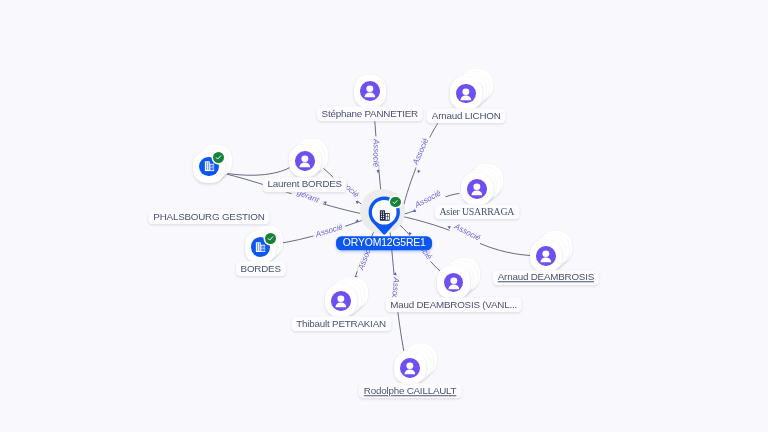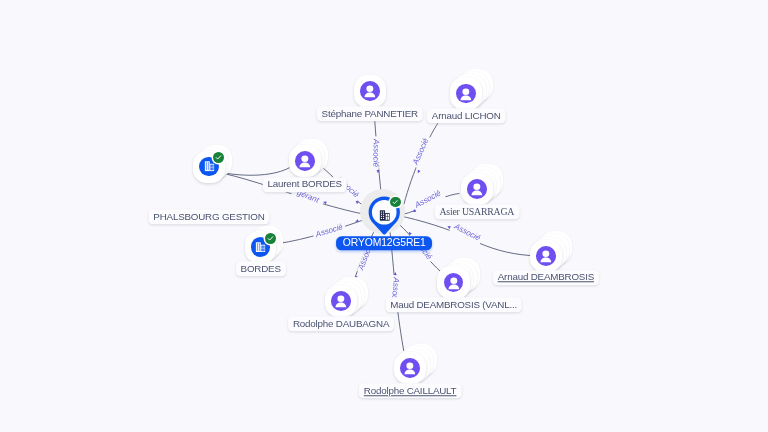--- a/index.html
+++ b/index.html
@@ -238,21 +238,21 @@
         <div class="stackcard" style="left:-5.849999999999998px;top:-24.48px;width:32.4px;height:32.4px;"></div>
         <div class="stackcard" style="left:-9.299999999999999px;top:-21.72px;width:32.4px;height:32.4px;"></div>
         <div class="stackcard" style="left:-12.75px;top:-18.96px;width:32.4px;height:32.4px;"></div>
         <div class="maincard" style="left:-16.2px;top:-16.2px;width:32.4px;height:32.4px;"></div>
         <div class="disc" style="left:-9.85px;top:-9.85px;width:19.7px;height:19.7px;background:#6f4ff0;">
           <svg width="19.7" height="19.7" viewBox="0 0 24 24">
             <ellipse cx="12" cy="9.4" rx="4.2" ry="4.0" fill="#fff"></ellipse>
             <path d="M5.5 19.9c0-3.55 2.9-5.9 6.5-5.9s6.5 2.35 6.5 5.9z" fill="#fff"></path>
           </svg>
         </div>
-        <div class="nlabel" style="left:0px;top:22.899999999999977px;">Rodolphe DAUBAGNA</div>
+        <div class="nlabel" style="left:0px;top:22.899999999999977px;">Thibault PETRAKIAN</div>
       </div>
       <div class="node" style="left: 410.1px; top: 368.1px;">
         <div class="stackcard" style="left:-5.849999999999998px;top:-24.48px;width:32.4px;height:32.4px;"></div>
         <div class="stackcard" style="left:-9.299999999999999px;top:-21.72px;width:32.4px;height:32.4px;"></div>
         <div class="stackcard" style="left:-12.75px;top:-18.96px;width:32.4px;height:32.4px;"></div>
         <div class="maincard" style="left:-16.2px;top:-16.2px;width:32.4px;height:32.4px;"></div>
         <div class="disc" style="left:-9.85px;top:-9.85px;width:19.7px;height:19.7px;background:#6f4ff0;">
           <svg width="19.7" height="19.7" viewBox="0 0 24 24">
             <ellipse cx="12" cy="9.4" rx="4.2" ry="4.0" fill="#fff"></ellipse>
             <path d="M5.5 19.9c0-3.55 2.9-5.9 6.5-5.9s6.5 2.35 6.5 5.9z" fill="#fff"></path>

